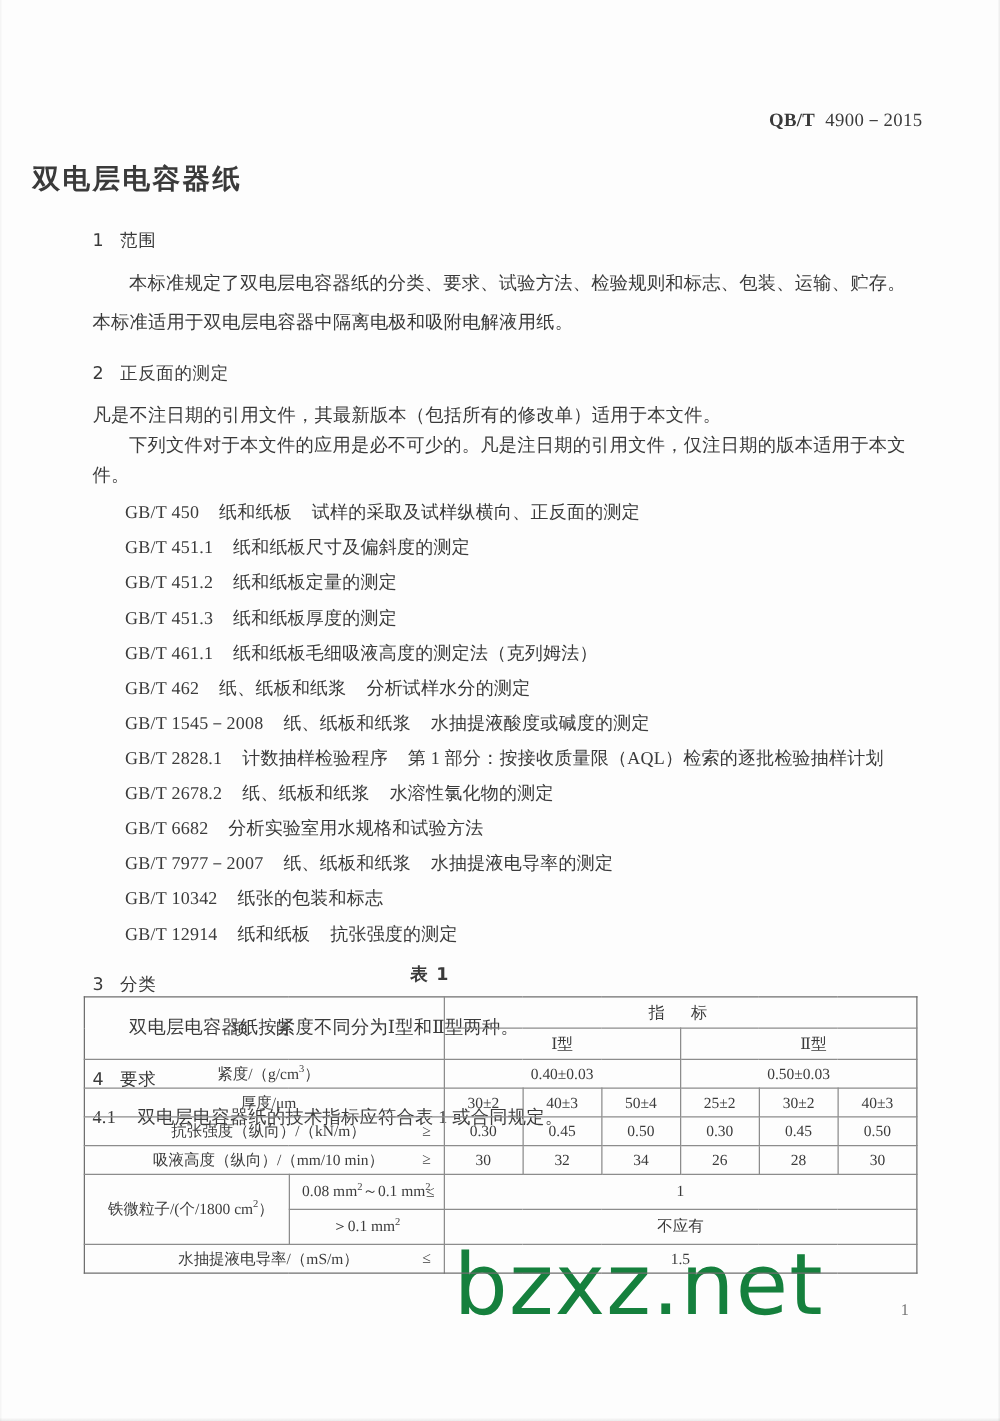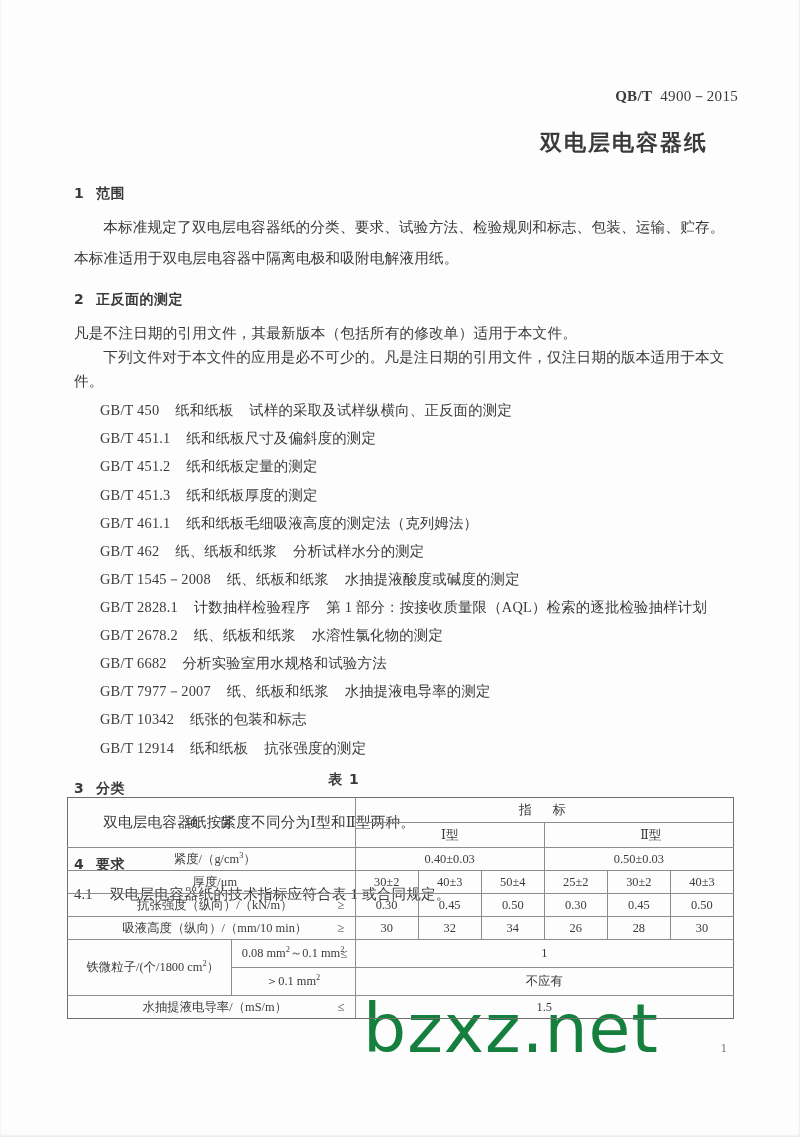--- a/index.html
+++ b/index.html
@@ -74,39 +74,40 @@
     font-weight: bold;
     font-family: "Liberation Serif", serif;
   }
 
   
   #doc-title {
     position: absolute;
     left: 0;
     top: 128px;
     width: 708px;
-    text-align: right;
+    text-align: left;
     font-size: 22px;
     font-weight: bold;
     letter-spacing: 2px;
     font-family: "DejaVu Sans", "Liberation Sans", sans-serif;
+    padding-left: 26px;
   }
 
   
   #content {
     position: absolute;
     left: 74px;
     top: 186px;
     width: 660px;
     font-size: 14.2px;
     line-height: 1.0;
   }
 
   .sec-head {
-    font-weight: bold;
+    font-weight: normal;
     font-family: "DejaVu Sans", "Liberation Sans", sans-serif;
     font-size: 14px;
     letter-spacing: 0.5px;
     margin: 0 0 16px 0;
     white-space: nowrap;
   }
   .sec-head .num {
     display: inline-block;
     width: 22px;
   }

